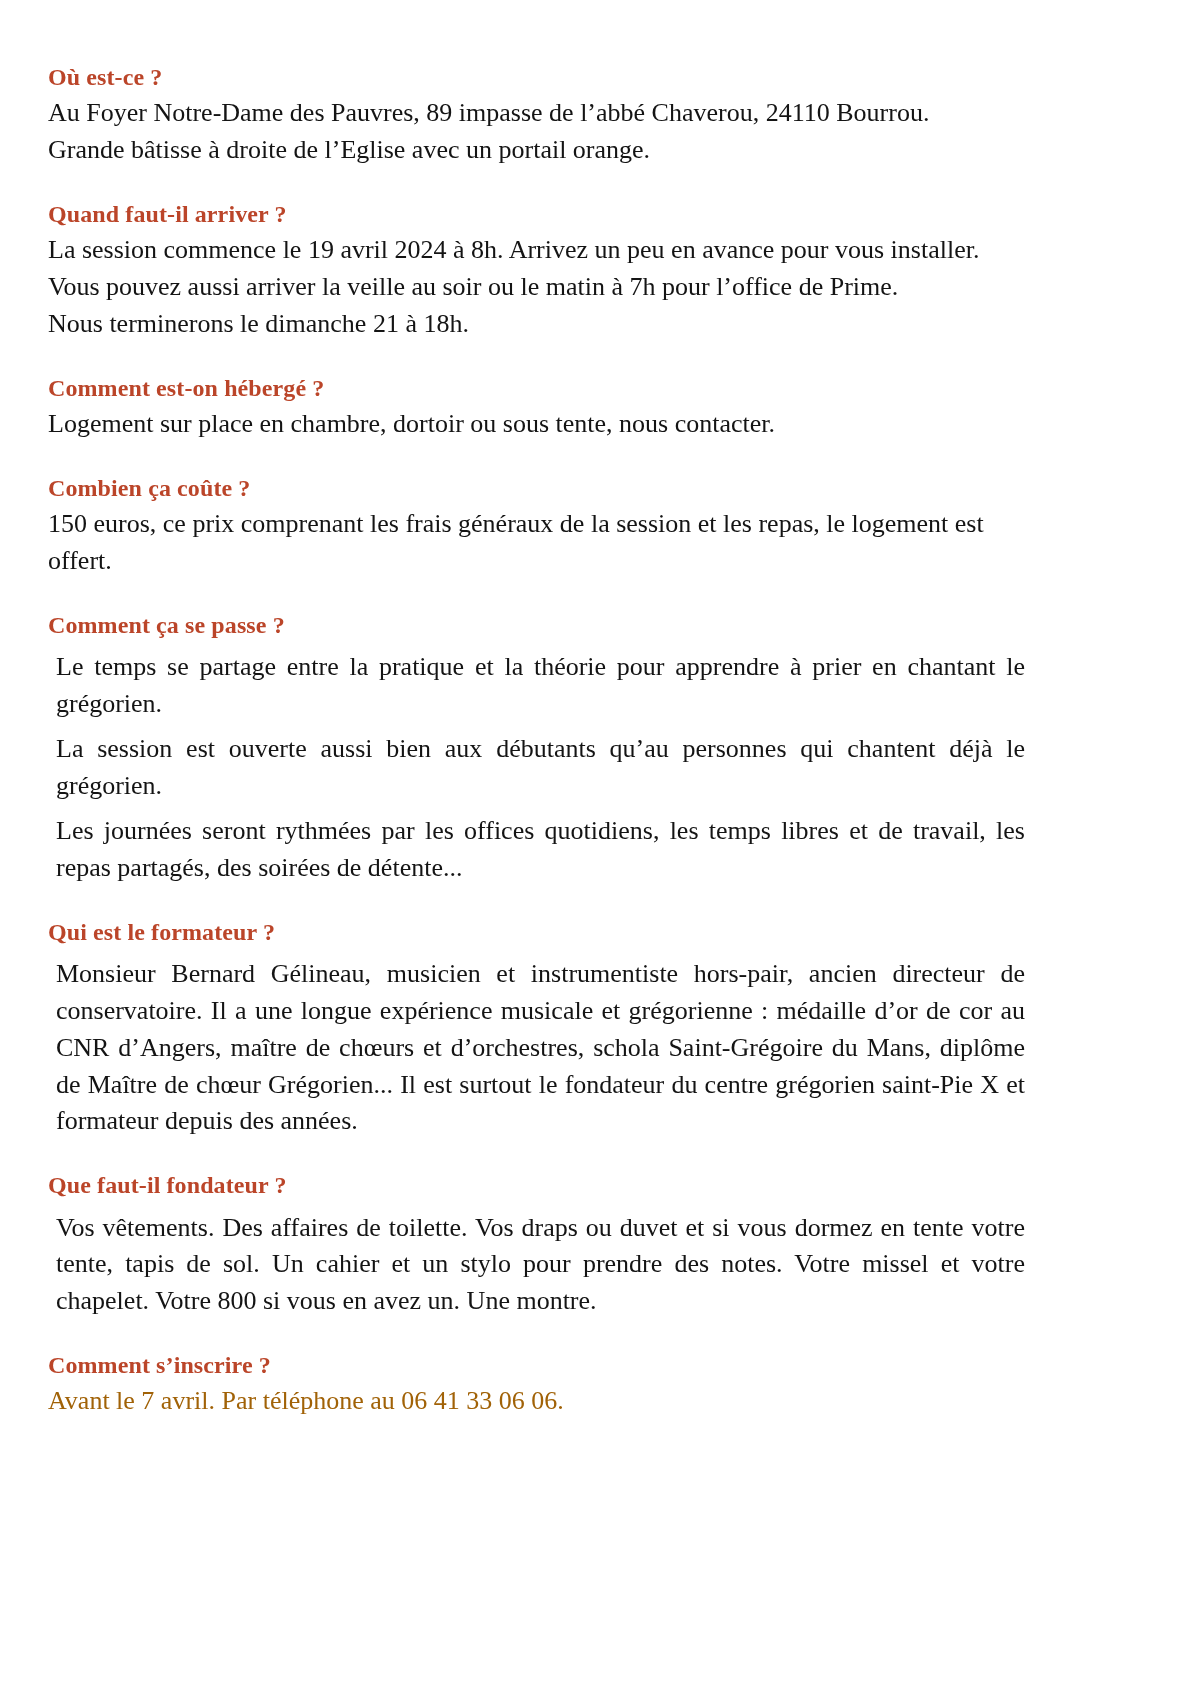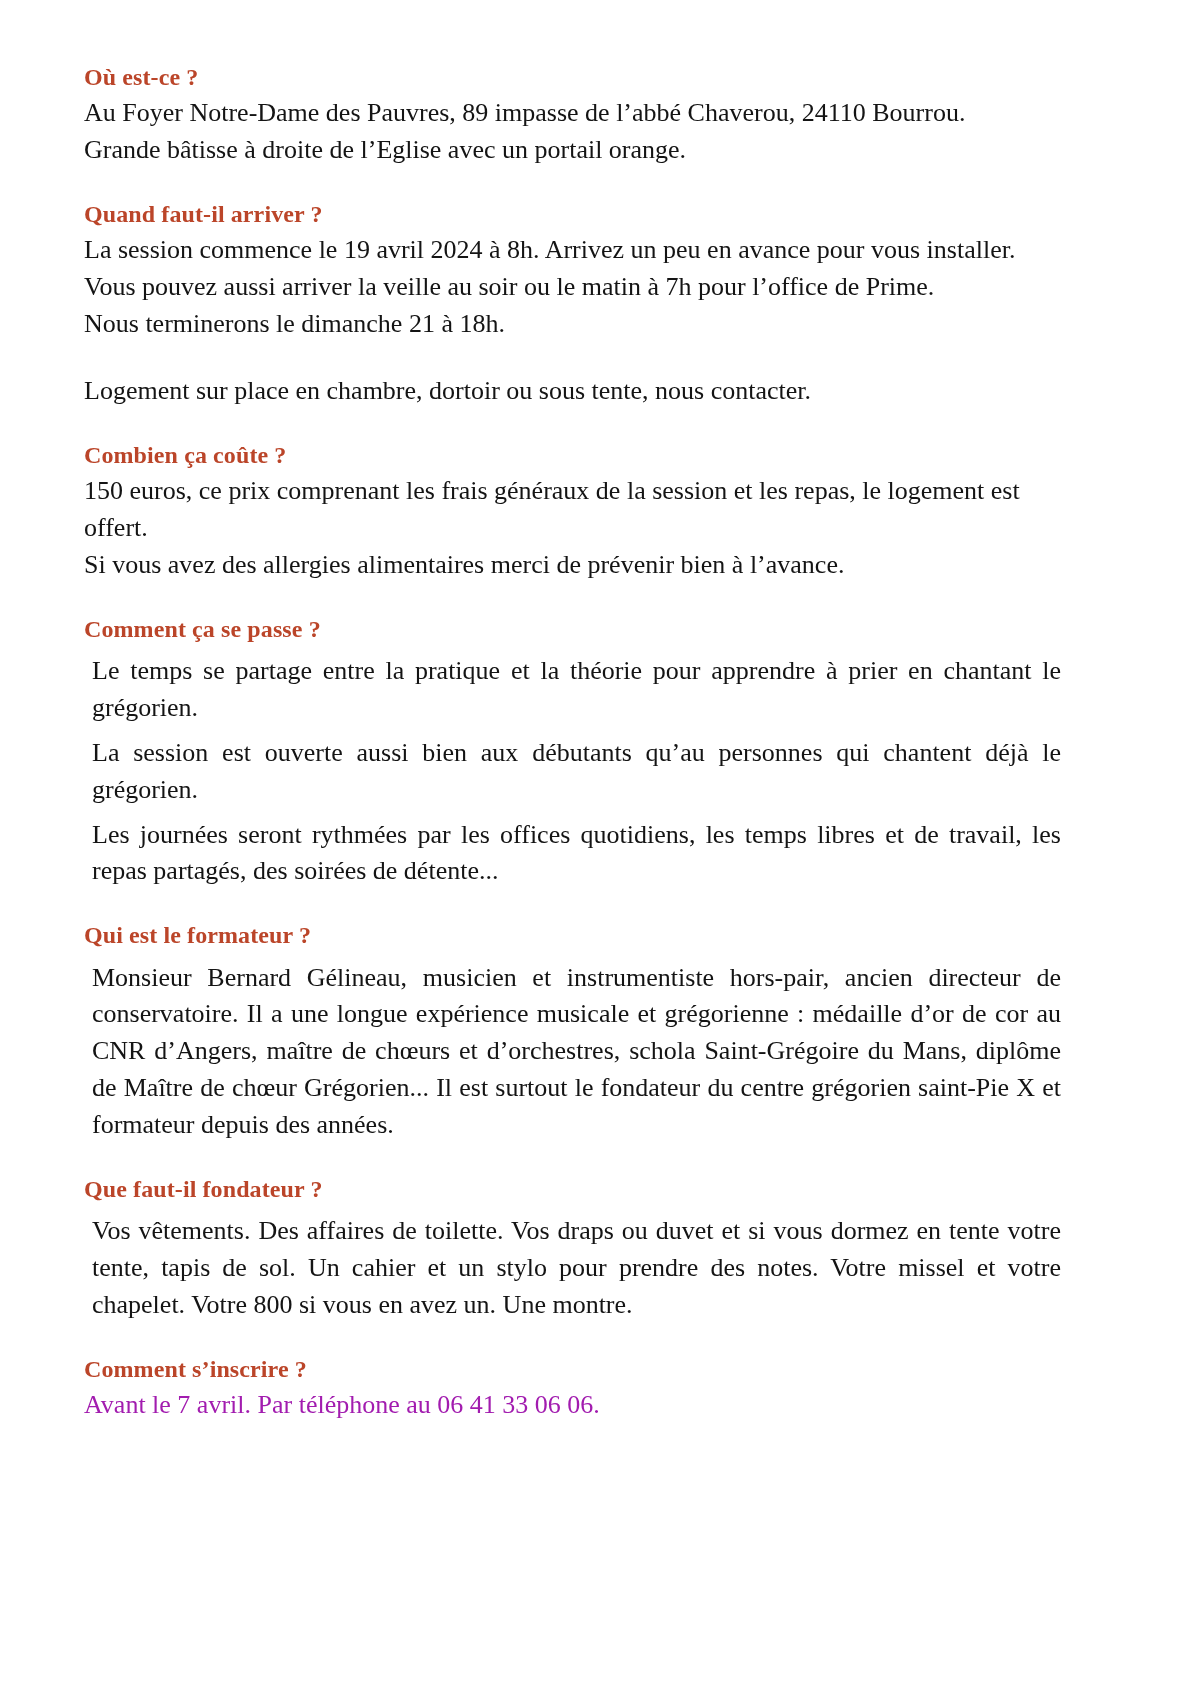--- a/index.html
+++ b/index.html
@@ -13,21 +13,21 @@
     height: 1698px;
     font-family: "Liberation Serif", "DejaVu Serif", serif;
     color: #1a1a1a;
     overflow: hidden;
   }
 
   .page {
     box-sizing: border-box;
     width: 1200px;
     height: 1698px;
-    padding: 62px 140px 0 84px;
+    padding: 62px 140px 0 48px;
     background: #ffffff;
   }
 
   .faq {
     width: 985px;
   }
 
   .faq-section {
     margin: 0 0 30px 0;
   }
@@ -90,30 +90,30 @@
     <section class="faq-section">
       <h2 class="faq-question" style="color: rgb(187, 69, 41);">Quand faut-il arriver ?</h2>
       <div class="faq-answer flow-left" style="color: rgb(20, 20, 20);">
         <span class="line">La session commence le 19 avril 2024 à 8h. Arrivez un peu en avance pour vous installer.</span>
         <span class="line">Vous pouvez aussi arriver la veille au soir ou le matin à 7h pour l’office de Prime.</span>
         <span class="line">Nous terminerons le dimanche 21 à 18h.</span>
       </div>
     </section>
 
     <section class="faq-section">
+      <h2 class="faq-question" style="color: rgb(187, 69, 41);">Comment est-on hébergé ?</h2>
       <div class="faq-answer flow-left" style="color: rgb(20, 20, 20);">
         <span class="line">Logement sur place en chambre, dortoir ou sous tente, nous contacter.</span>
       </div>
     </section>
 
     <section class="faq-section">
       <h2 class="faq-question" style="color: rgb(187, 69, 41);">Combien ça coûte ?</h2>
       <div class="faq-answer flow-left" style="color: rgb(20, 20, 20);">
         <span class="line">150 euros, ce prix comprenant les frais généraux de la session et les repas, le logement est offert.</span>
-        <span class="line">Si vous avez des allergies alimentaires merci de prévenir bien à l’avance.</span>
       </div>
     </section>
 
     <section class="faq-section">
       <h2 class="faq-question" style="color: rgb(187, 69, 41);">Comment ça se passe ?</h2>
       <div class="faq-answer" style="color: rgb(20, 20, 20);">
         <p>Le temps se partage entre la pratique et la théorie pour apprendre à prier en chantant le grégorien.</p>
         <p>La session est ouverte aussi bien aux débutants qu’au personnes qui chantent déjà le grégorien.</p>
         <p>Les journées seront rythmées par les offices quotidiens, les temps libres et de travail, les repas partagés, des soirées de détente...</p>
       </div>
@@ -128,19 +128,19 @@
 
     <section class="faq-section">
       <h2 class="faq-question" style="color: rgb(187, 69, 41);">Que faut-il fondateur ?</h2>
       <div class="faq-answer" style="color: rgb(20, 20, 20);">
         <p>Vos vêtements. Des affaires de toilette. Vos draps ou duvet et si vous dormez en tente votre tente, tapis de sol. Un cahier et un stylo pour prendre des notes. Votre missel et votre chapelet. Votre 800 si vous en avez un. Une montre.</p>
       </div>
     </section>
 
     <section class="faq-section">
       <h2 class="faq-question" style="color: rgb(187, 69, 41);">Comment s’inscrire ?</h2>
-      <div class="faq-answer flow-left" style="color: #a21caf;">
+      <div class="faq-answer flow-left" style="color: #a16207;">
         <span class="line">Avant le 7 avril. Par téléphone au 06 41 33 06 06.</span>
       </div>
     </section>
 
   </div>
 </div>
 
 </body></html>

